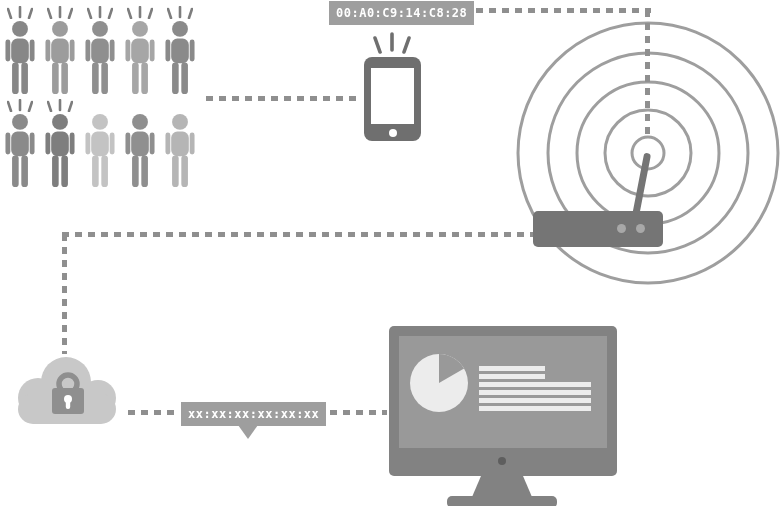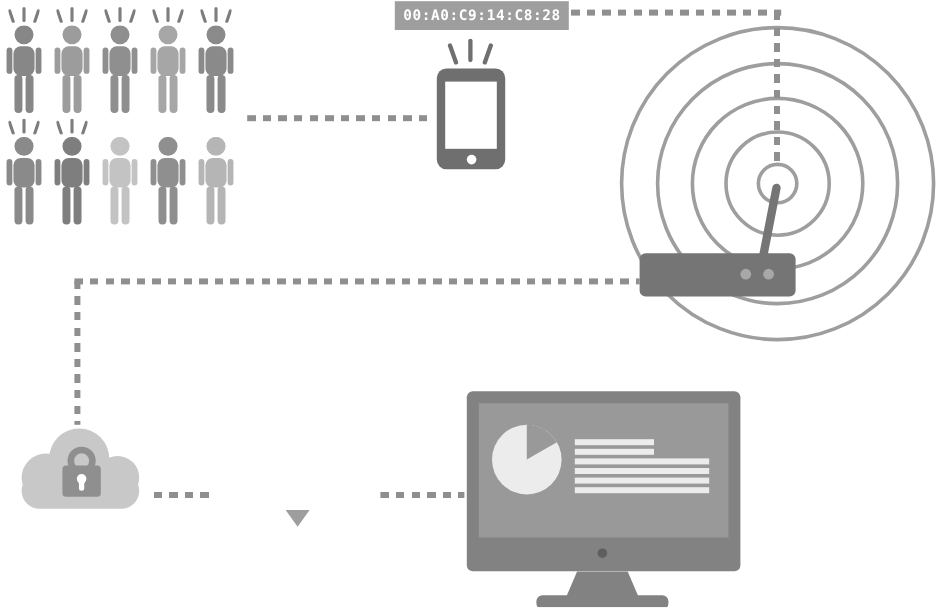--- a/index.html
+++ b/index.html
@@ -264,20 +264,21 @@
       <rect x="12" y="42" width="98" height="30" rx="15"></rect>
     </g>
     <g>
       <circle cx="62" cy="32" r="9" fill="none" stroke="#8f8f8f" stroke-width="5.5"></circle>
       <rect x="46" y="36" width="32" height="26" rx="3" fill="#8f8f8f"></rect>
       <circle cx="62" cy="47" r="4" fill="#ffffff"></circle>
       <rect x="59.8" y="48" width="4.4" height="9" rx="2" fill="#ffffff"></rect>
     </g>
   </svg>
 
+  <div id="anon-mac-label" class="mac-label">xx:xx:xx:xx:xx:xx</div>
   <div id="anon-pointer"></div>
 
   <div id="monitor-bezel"></div>
   <div id="monitor-screen"></div>
   <svg id="screen-pie" width="62" height="62" viewBox="0 0 62 62">
     <circle cx="31" cy="31" r="29" fill="#ececec"></circle>
     <path d="M31 31 L31 2 A29 29 0 0 1 56.1 16.5 Z" fill="#999999"></path>
   </svg>
   <div id="screen-lines">
     <div class="screen-line short"></div>

